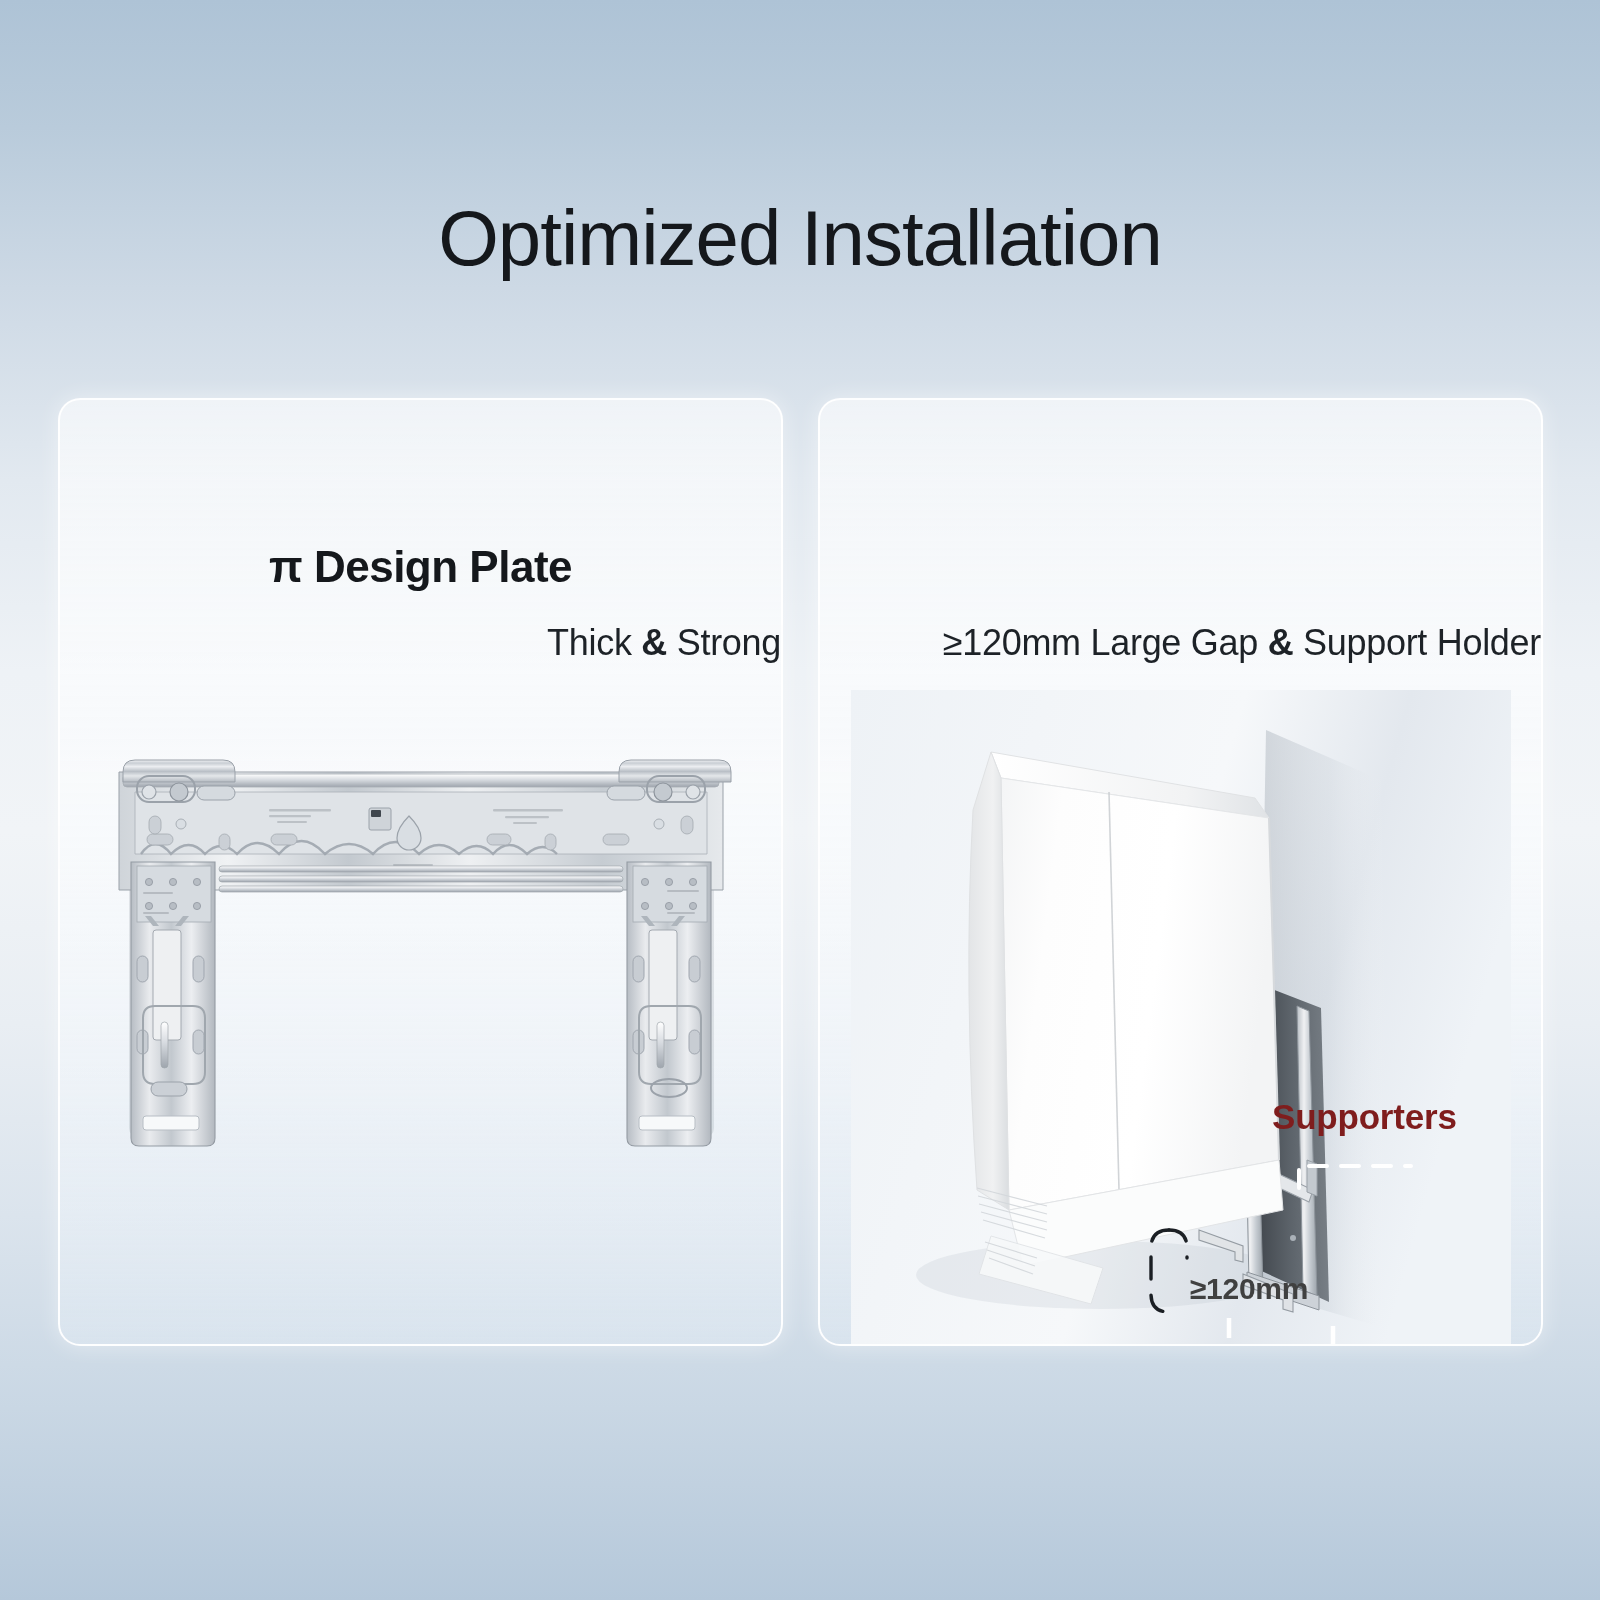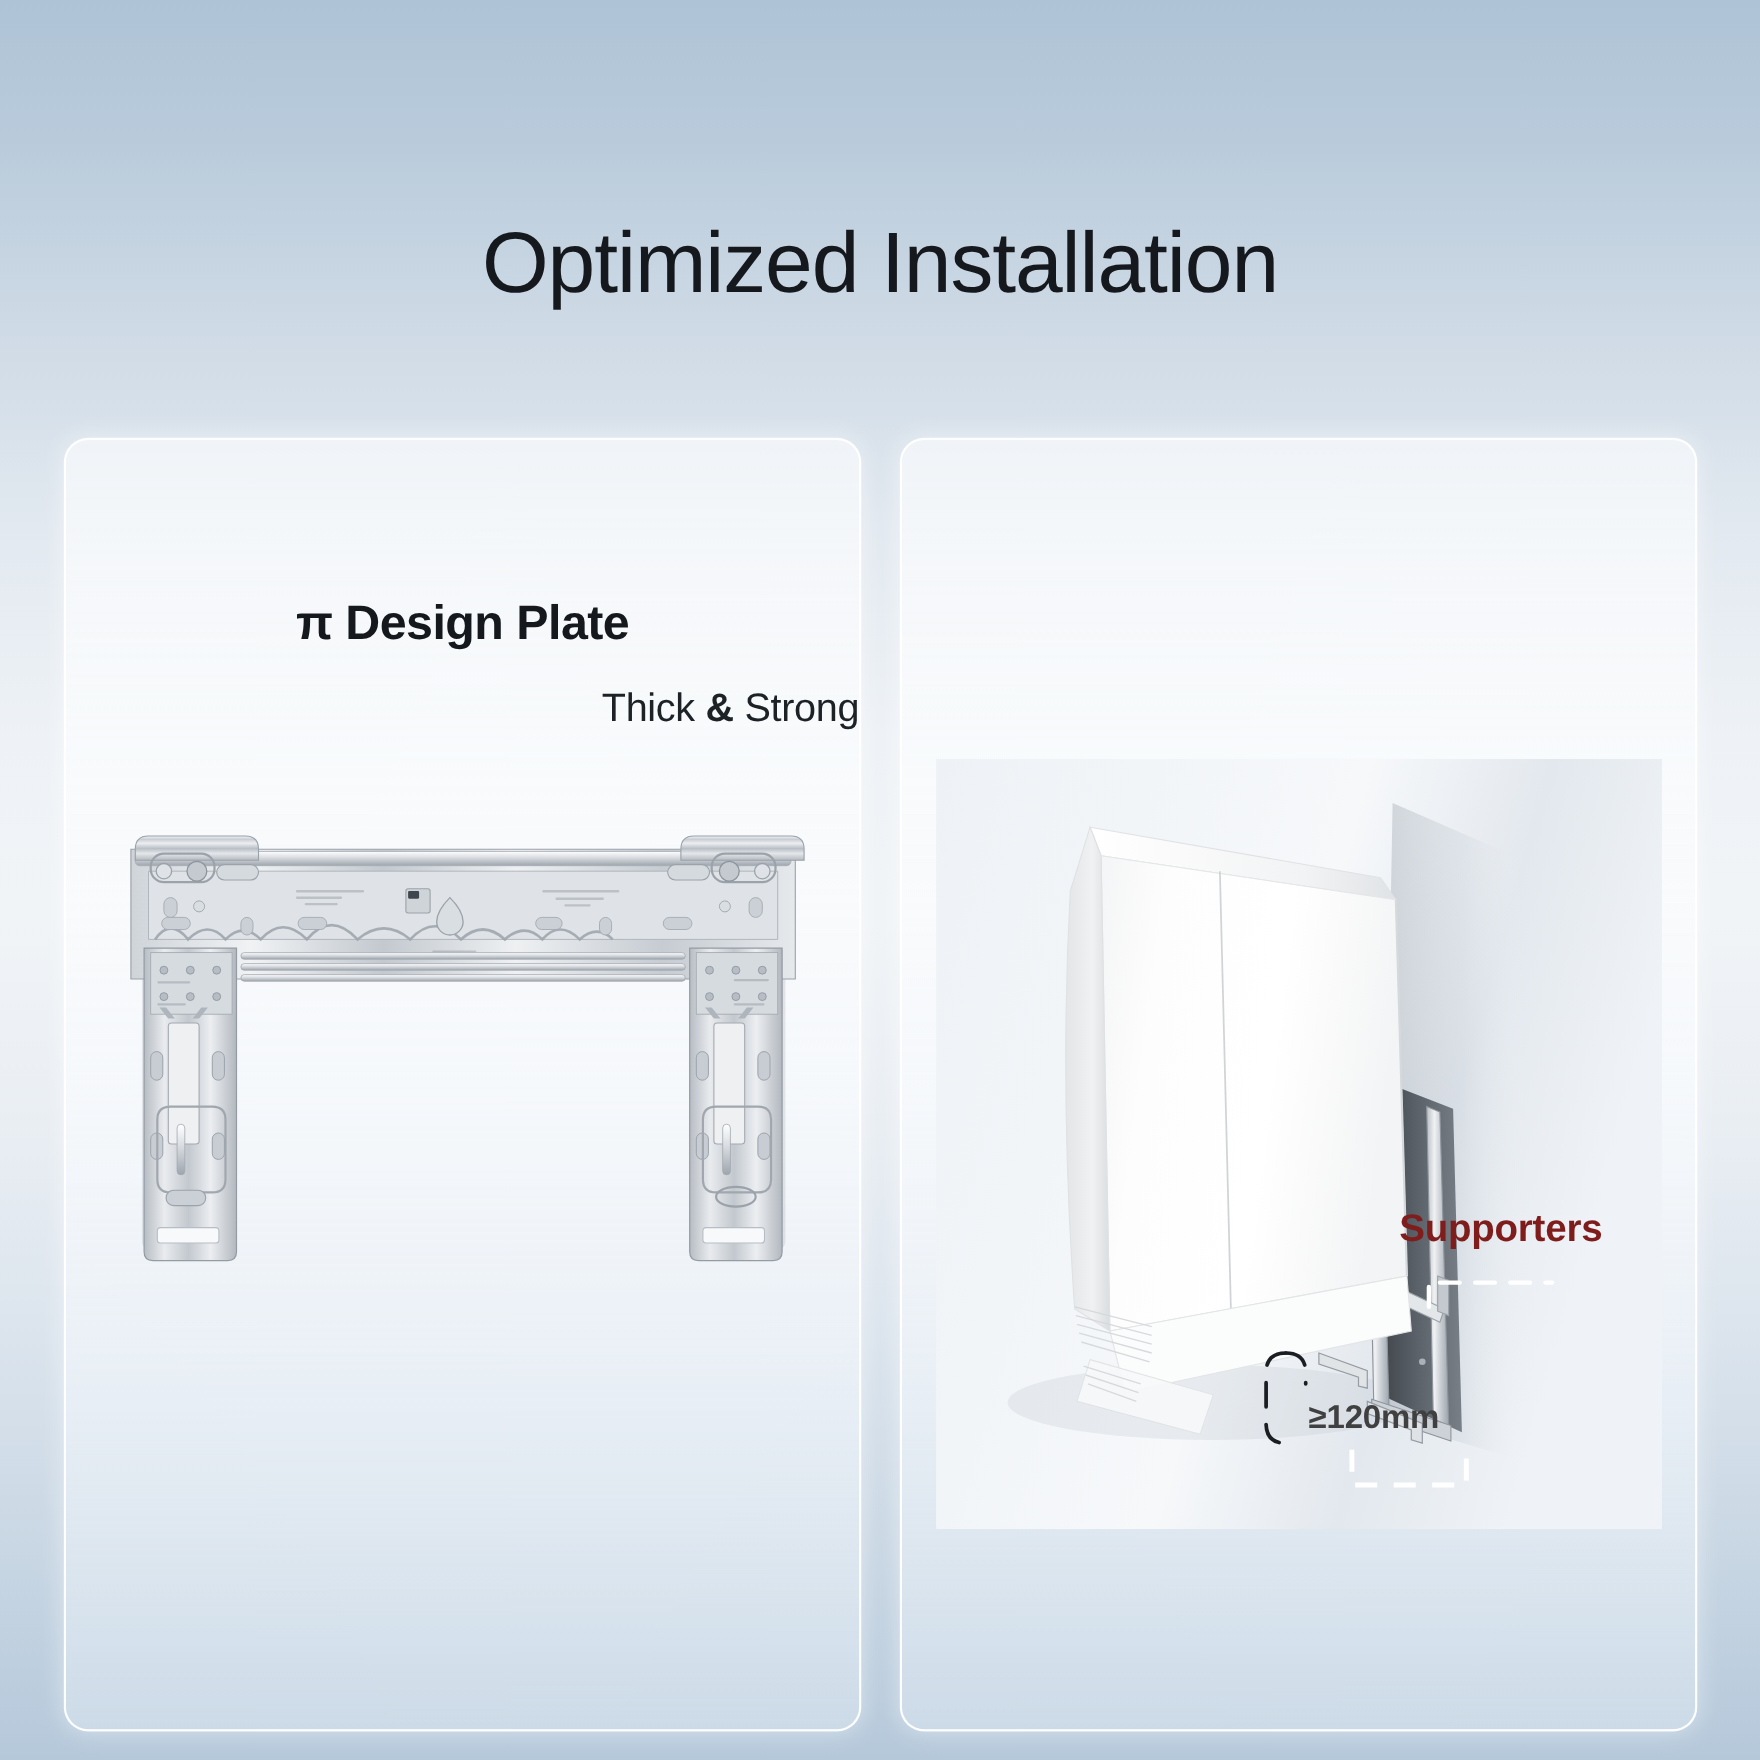--- a/index.html
+++ b/index.html
@@ -38,21 +38,21 @@
     color: #15181c;
     line-height: 1.1;
   }
 
   
   .cards {
     position: absolute;
     top: 398px;
     left: 58px;
     width: 1485px;
-    height: 1176px;
+    height: 948px;
     display: flex;
     gap: 35px;
   }
   .card {
     flex: 1 1 0;
     position: relative;
     border: 2px solid rgba(255,255,255,0.95);
     border-radius: 22px;
     background: linear-gradient(180deg,
       rgba(255,255,255,0.60) 0%,
@@ -314,20 +314,23 @@
           <path d="M548 196 l-8 -10 h6 l8 10 z" fill="#aeb5bc"></path>
           <path d="M576 196 l8 -10 h-6 l-8 10 z" fill="#aeb5bc"></path>
         </g>
       </svg>
     </div>
   </div>
 
   <div class="card">
 
 
+    <div class="card-sub">
+      <span>≥120mm Large Gap </span><span class="amp">&amp;</span><span> Support Holder</span>
+    </div>
 
     <div class="unit-stage">
       <svg class="unit-svg" width="660" height="700" viewBox="0 0 660 700">
         <defs>
           <linearGradient id="wallG" x1="0" y1="0" x2="1" y2="0.3">
             <stop offset="0%" stop-color="#eef2f6"></stop>
             <stop offset="55%" stop-color="#f6f8fa"></stop>
             <stop offset="78%" stop-color="#e3e8ee"></stop>
             <stop offset="100%" stop-color="#eff3f7"></stop>
           </linearGradient>

